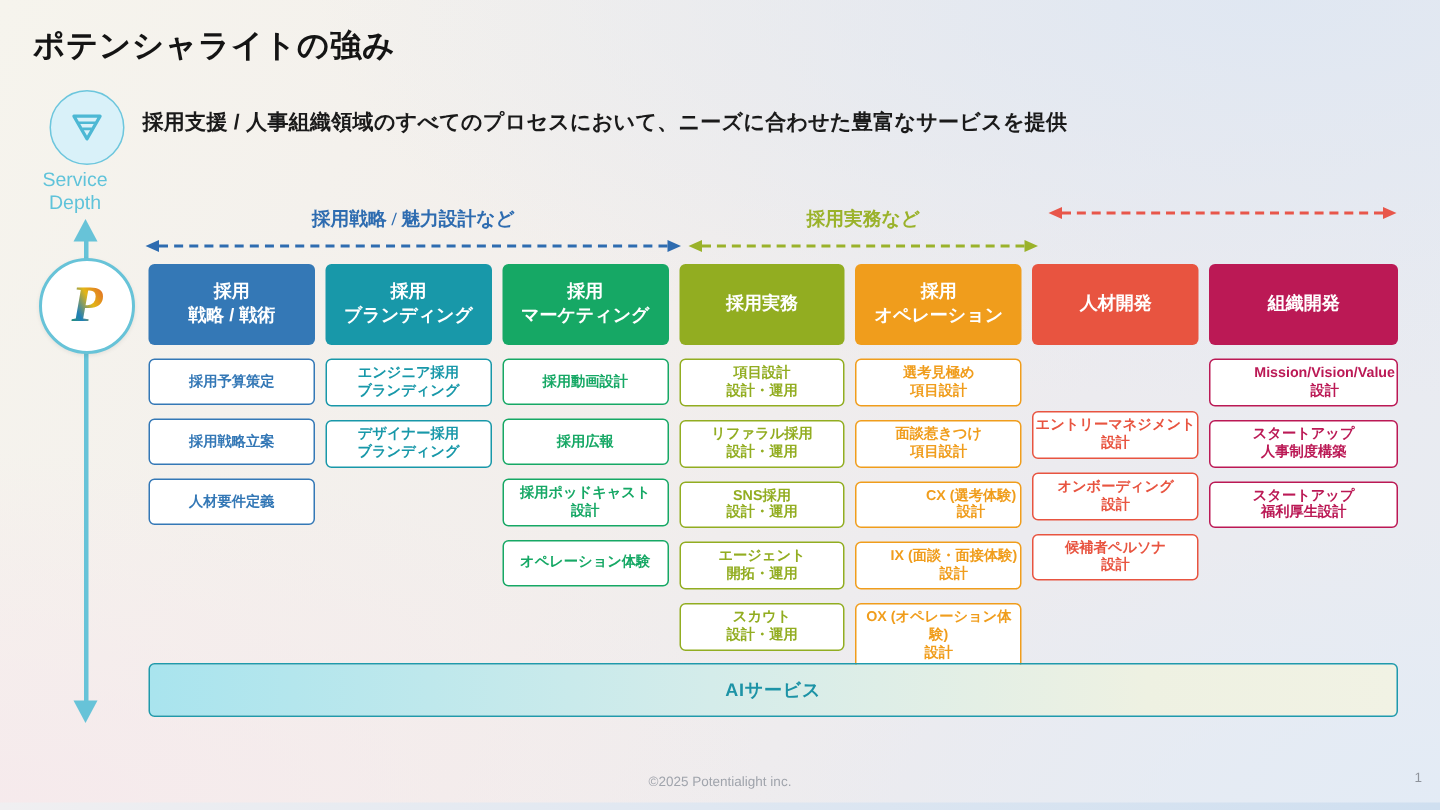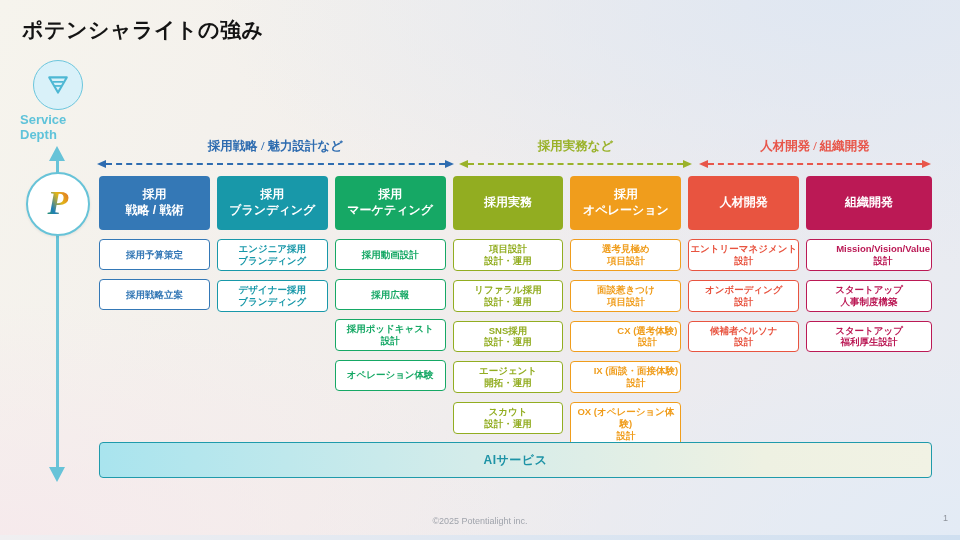--- a/index.html
+++ b/index.html
@@ -24,22 +24,22 @@
     font-size:21px; font-weight:800; color:#141414; letter-spacing:.5px;
   }
 
   
   .depth-badge{
     position:absolute; left:33px; top:60px; width:50px; height:50px;
     border-radius:50%; background:#d9f1f9; border:1.5px solid #6cc6dd;
     display:flex; align-items:center; justify-content:center;
   }
   .depth-label{
-    position:absolute; left:20px; top:113px; width:88px;
-    font-size:13px; font-weight:700; color:#5fc3da;
+    position:absolute; left:6px; top:113px; width:88px;
+    text-align:center; font-size:13px; font-weight:400; color:#5fc3da;
     line-height:1.15; white-space:pre-line;
   }
   .subtitle{
     position:absolute; left:95px; top:73px; width:740px;
     font-size:14px; font-weight:800; color:#1a1a1a; letter-spacing:.2px;
   }
 
   
   .category{ position:absolute; top:138px; height:30px; }
   .cat-label{ text-align:center; font-size:12.5px; font-weight:800; margin-bottom:5px;font-family:Liberation Serif, serif; }
@@ -109,39 +109,39 @@
   <div class="depth-badge">
     <svg width="28" height="28" viewBox="0 0 24 24">
       <path d="M4.5 5.5 h15 l-7.5 13 z" fill="none" stroke="#4db8d4" stroke-width="1.8" stroke-linejoin="round"></path>
       <line x1="7.3" y1="9.3" x2="16.7" y2="9.3" stroke="#4db8d4" stroke-width="1.5"></line>
       <line x1="9.3" y1="12.8" x2="14.7" y2="12.8" stroke="#4db8d4" stroke-width="1.5"></line>
     </svg>
   </div>
   <div class="depth-label">Service
 Depth</div>
 
+  <p class="subtitle">採用支援 / 人事組織領域のすべてのプロセスにおいて、ニーズに合わせた豊富なサービスを提供</p>
 
   <div class="category cat-1">
     <div class="cat-label" style="color: rgb(46, 108, 176);">採用戦略 / 魅力設計など</div>
     <div class="cat-arrow" style="color: rgb(46, 108, 176);">
       <span class="cat-line"></span>
         <span class="ah ah-left"></span>
         <span class="ah ah-right"></span>
     </div>
   </div>
   <div class="category cat-2">
     <div class="cat-label" style="color: rgb(154, 178, 42);">採用実務など</div>
     <div class="cat-arrow" style="color: rgb(154, 178, 42);">
       <span class="cat-line"></span>
         <span class="ah ah-left"></span>
         <span class="ah ah-right"></span>
     </div>
   </div>
   <div class="category cat-3">
-    <div class="cat-label" style="color: rgb(232, 86, 74);">人材開発 / 組織開発</div>
     <div class="cat-arrow" style="color: rgb(232, 86, 74);">
       <span class="cat-line"></span>
         <span class="ah ah-left"></span>
         <span class="ah ah-right"></span>
     </div>
   </div>
 
   <div class="axis-head up"></div>
   <div class="axis-line"></div>
   <div class="axis-head down"></div>
@@ -159,20 +159,21 @@
       <text x="22" y="32" text-anchor="middle" font-family="Liberation Serif, DejaVu Serif, serif" font-style="italic" font-size="34" font-weight="bold" fill="url(#lg1)">P</text>
     </svg>
   </div>
 
   <div class="grid">
       <div class="col">
         <div class="col-header" style="background: rgb(52, 120, 182);">採用
 戦略 / 戦術</div>
         <div class="col-item" style="border-color: rgb(52, 120, 182); color: rgb(52, 120, 182);">採用予算策定</div>
         <div class="col-item" style="border-color: rgb(52, 120, 182); color: rgb(52, 120, 182);">採用戦略立案</div>
+        <div class="col-item" style="border-color: rgb(52, 120, 182); color: rgb(52, 120, 182);">人材要件定義</div>
       </div>
       <div class="col">
         <div class="col-header" style="background: rgb(24, 152, 169);">採用
 ブランディング</div>
         <div class="col-item" style="border-color: rgb(24, 152, 169); color: rgb(24, 152, 169);">エンジニア採用
 ブランディング</div>
         <div class="col-item" style="border-color: rgb(24, 152, 169); color: rgb(24, 152, 169);">デザイナー採用
 ブランディング</div>
       </div>
       <div class="col">
@@ -206,21 +207,21 @@
 項目設計</div>
         <div class="col-item" style="border-color: rgb(240, 157, 28); color: rgb(240, 157, 28); padding-left: 44px;">CX (選考体験)
 設計</div>
         <div class="col-item" style="border-color: rgb(240, 157, 28); color: rgb(240, 157, 28); padding-left: 21px;">IX (面談・面接体験)
 設計</div>
         <div class="col-item" style="border-color: rgb(240, 157, 28); color: rgb(240, 157, 28);">OX (オペレーション体験)
 設計</div>
       </div>
       <div class="col">
         <div class="col-header" style="background: rgb(232, 84, 64);">人材開発</div>
-        <div class="col-item" style="border-color: rgb(232, 84, 64); color: rgb(232, 84, 64);">エントリーマネジメント
+        <div class="col-item" style="border-color: rgb(232, 84, 64); color: rgb(232, 84, 64); margin-top: 35px;">エントリーマネジメント
 設計</div>
         <div class="col-item" style="border-color: rgb(232, 84, 64); color: rgb(232, 84, 64);">オンボーディング
 設計</div>
         <div class="col-item" style="border-color: rgb(232, 84, 64); color: rgb(232, 84, 64);">候補者ペルソナ
 設計</div>
       </div>
       <div class="col">
         <div class="col-header" style="background: rgb(187, 25, 85);">組織開発</div>
         <div class="col-item" style="border-color: rgb(187, 25, 85); color: rgb(187, 25, 85); padding-left: 29px;">Mission/Vision/Value
 設計</div>

